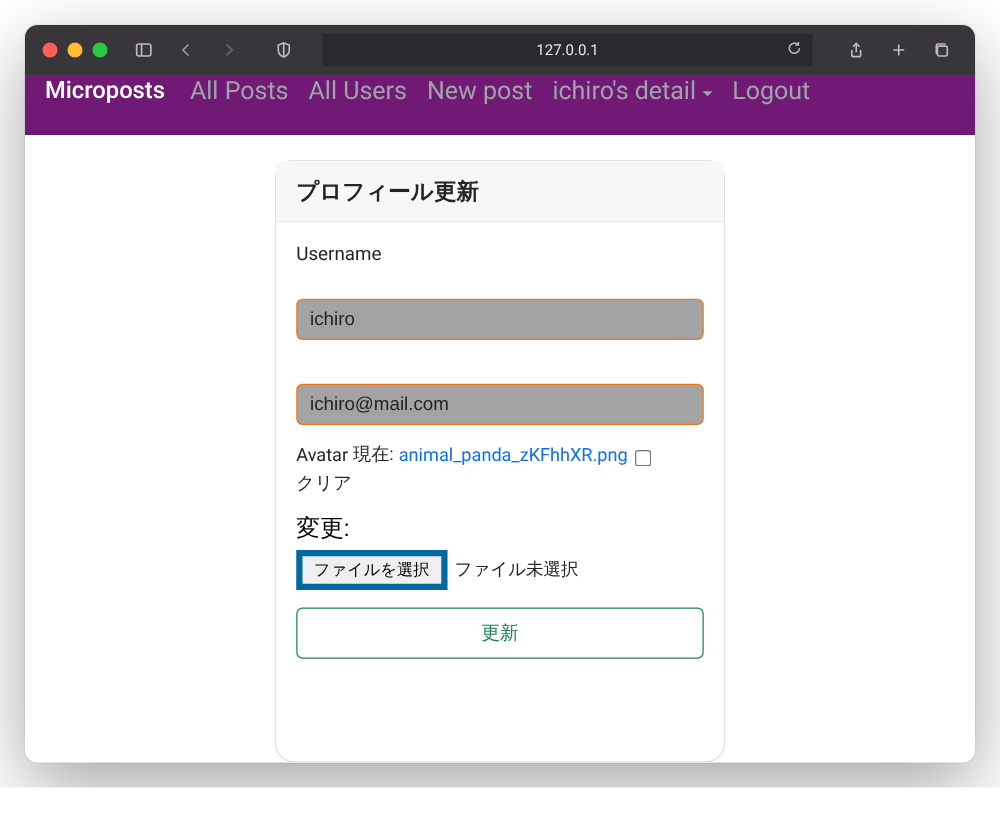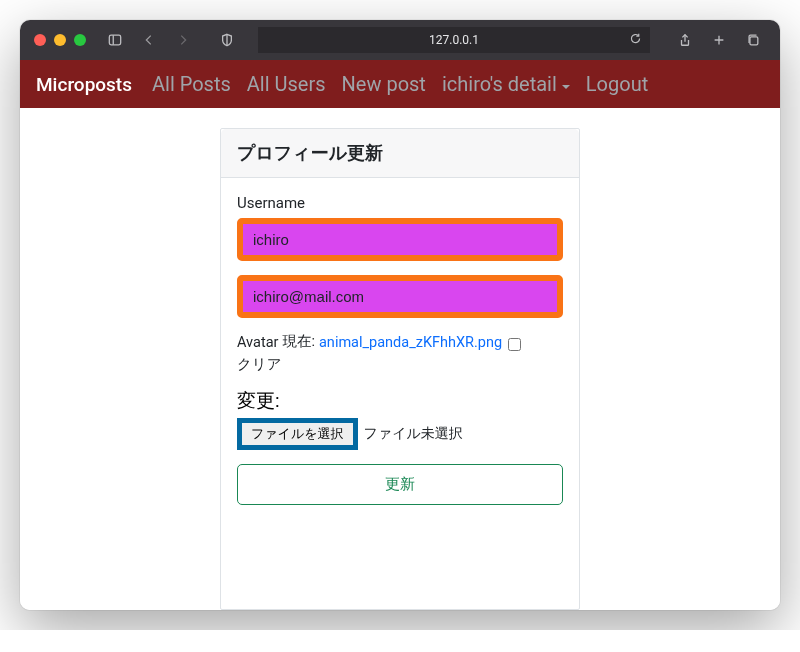--- a/index.html
+++ b/index.html
@@ -64,25 +64,25 @@
     }
     .addr .reload {
       position: absolute;
       right: 8px;
       color: #bdbdc0;
     }
     .tb-right { display: flex; gap: 8px; margin-left: 8px; }
 
     
     .navbar {
-      background: #7f1d1d;
+      background: #701a75;
       height: 48px;
       display: flex;
-      align-items: center;
-      padding: 15px 16px;
+      align-items: flex-start;
+      padding: 0 16px;
       gap: 16px;
     }
     .brand {
       color: #ffffff;
       font-size: 19px;
       font-weight: 500;
       margin-right: 4px;
     }
     .navlink {
       color: #9fa4a9;
@@ -104,21 +104,21 @@
     .content {
       flex: 1;
       background: #ffffff;
       display: flex;
       justify-content: center;
       padding-top: 20px;
     }
     .card {
       width: 360px;
       border: 1px solid #dee2e6;
-      border-radius: 2px;
+      border-radius: 15px;
       background: #fff;
     }
     .card-header {
       background: #f7f7f8;
       border-bottom: 1px solid #dee2e6;
       padding: 12px 16px;
       font-size: 18px;
       font-weight: 700;
       color: #212529;
       border-radius: 5px 5px 0 0;
@@ -129,24 +129,25 @@
     .form-label {
       display: block;
       font-size: 15px;
       color: #212529;
       margin-bottom: 6px;
     }
     .form-control {
       width: 100%;
       padding: 7px 10px;
       font-size: 15px;
-      border: 6px solid #f97316;
+      border: 1px solid #f97316;
       border-radius: 5px;
       color: #212529;
-      background: #d946ef;
+      background: #a3a3a3;
+      margin-top: 21px;
     }
     .mb { margin-bottom: 14px; }
     .avatar-row {
       font-size: 14.5px;
       color: #212529;
       margin-bottom: 4px;
       display: flex;
       align-items: flex-end;
       flex-wrap: wrap;
       gap: 4px;

